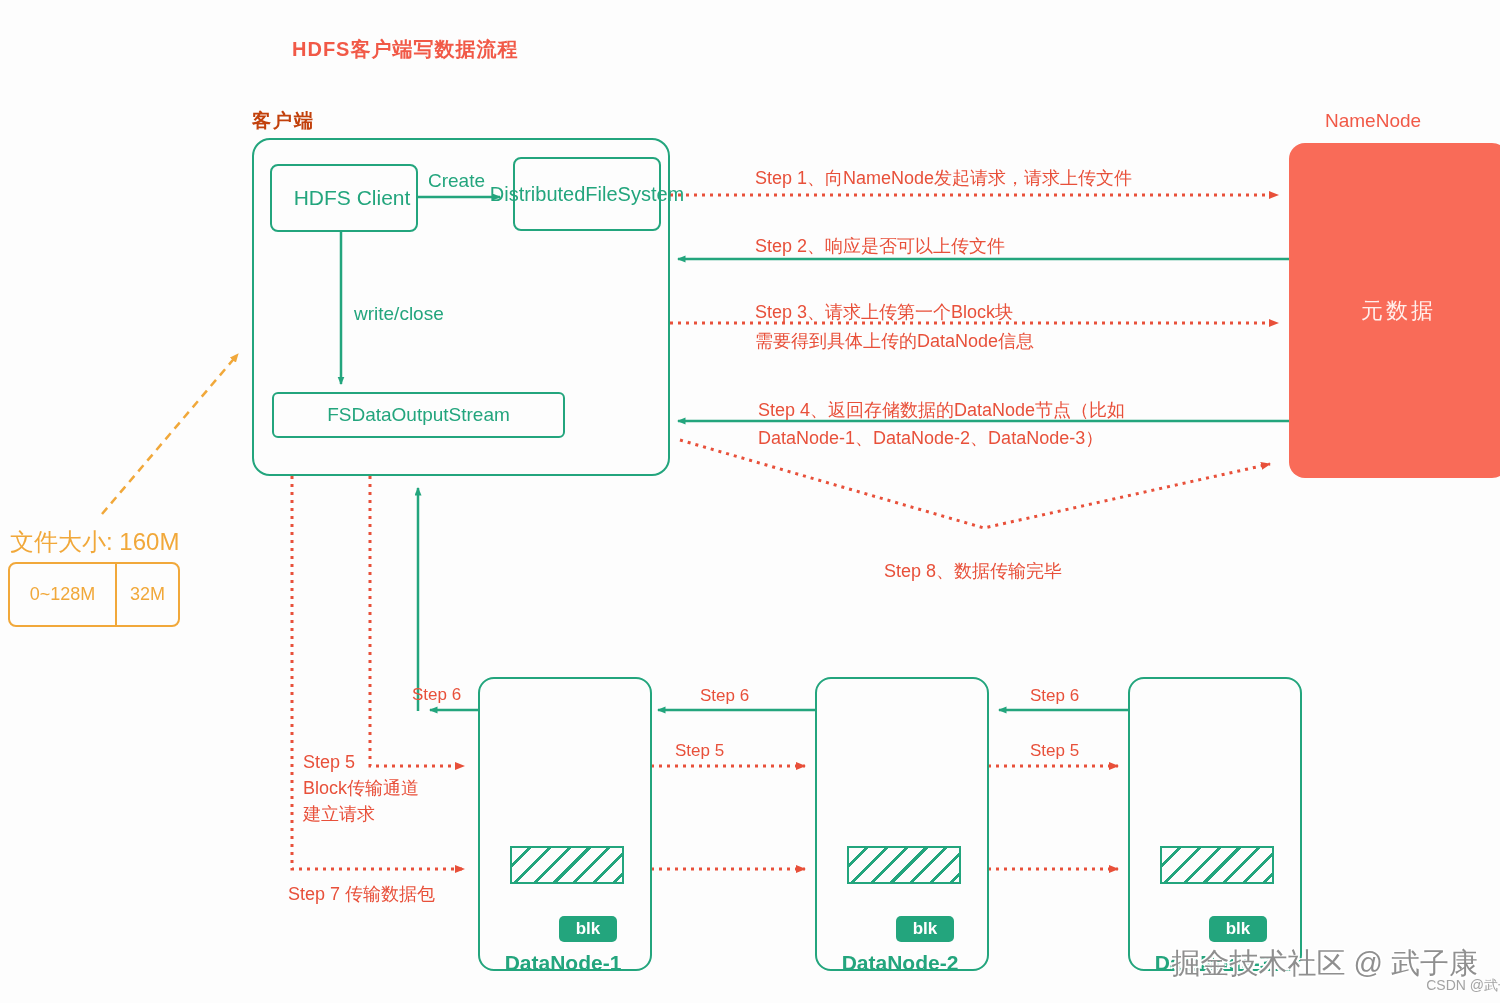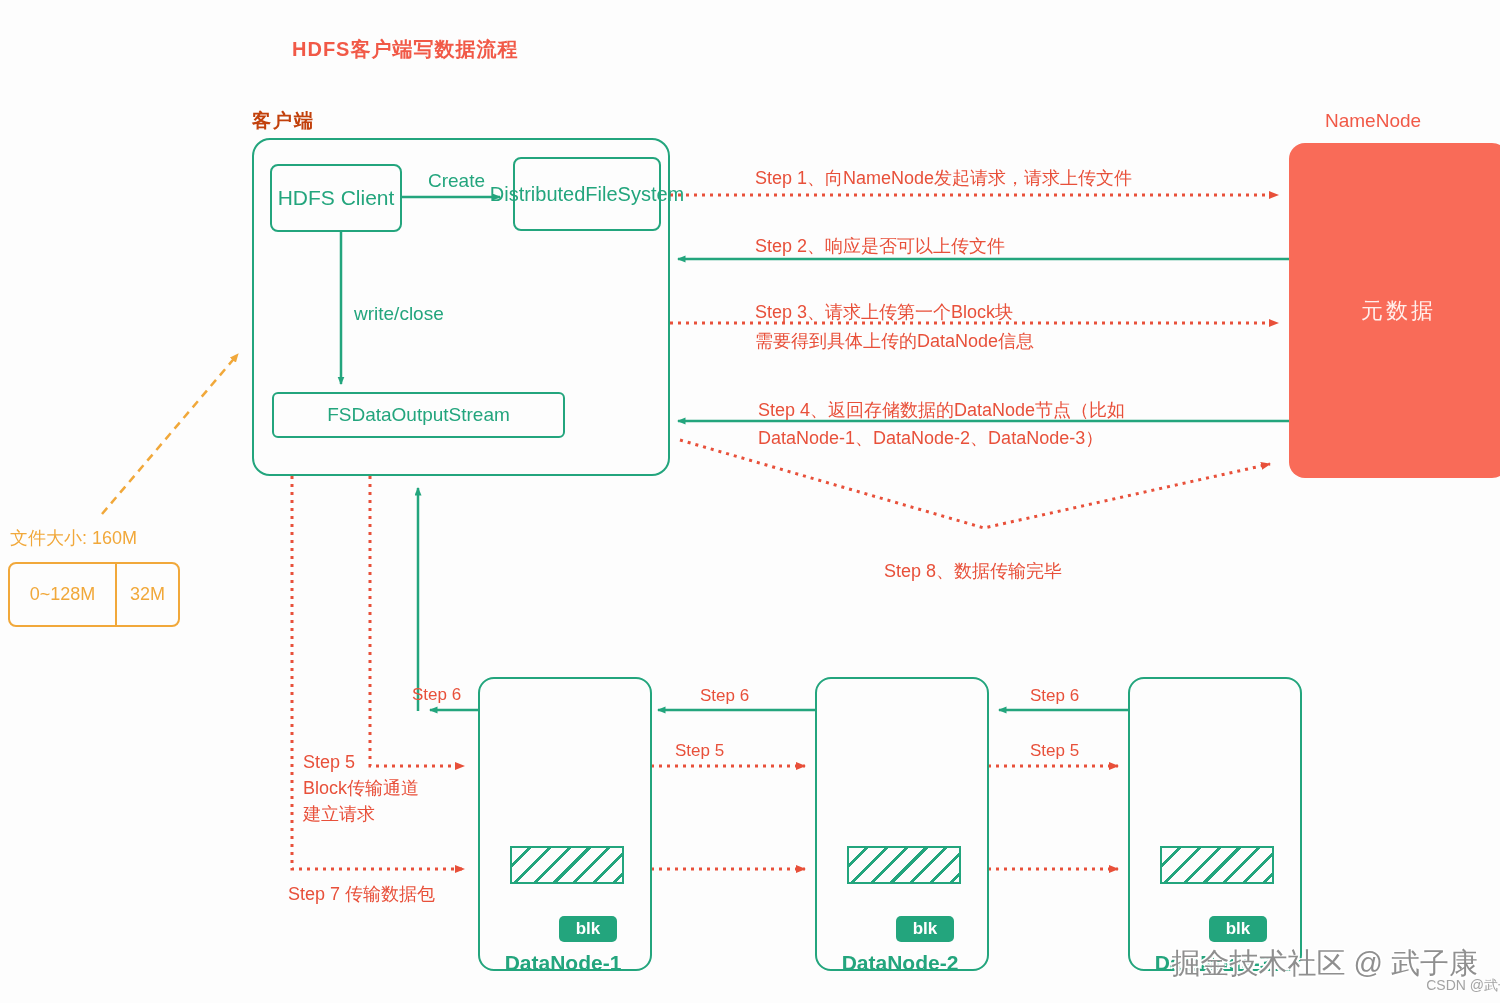--- a/index.html
+++ b/index.html
@@ -10,21 +10,21 @@
   }
   .abs{position:absolute;}
   svg.overlay{position:absolute;left:0;top:0;width:1500px;height:1003px;pointer-events:none;}
 
   .title{left:246px;top:36px;font-size:20px;font-weight:bold;color:#f15947;letter-spacing:1px;margin-left:46px;}
   .client-label{left:252px;top:108px;font-size:19px;font-weight:bold;color:#c2410c;letter-spacing:2px;}
   .namenode-label{left:1325px;top:110px;font-size:19px;color:#f15947;}
 
   .client-box{left:252px;top:138px;width:414px;height:334px;border:2.5px solid #23a57d;border-radius:18px;background:transparent;}
   .inner-box{border:2.5px solid #23a57d;border-radius:8px;color:#23a57d;display:flex;align-items:center;justify-content:center;text-align:center;background:#fdfdfd;}
-  .hdfs-client{left:270px;top:164px;width:128px;height:64px;font-size:21px;}
+  .hdfs-client{left:270px;top:164px;width:128px;height:64px;font-size:21px;padding-left:16px;}
   .dfs-box{left:513px;top:157px;width:144px;height:70px;font-size:20px;line-height:25px;flex-direction:row;}
   .fsdos-box{left:272px;top:392px;width:289px;height:42px;font-size:19px;border-radius:6px;}
   .create-label{left:428px;top:170px;font-size:19px;color:#23a57d;}
   .writeclose-label{left:354px;top:303px;font-size:19px;color:#23a57d;}
 
   .namenode-box{left:1289px;top:143px;width:219px;height:335px;background:#f96b58;border-radius:16px;display:flex;align-items:center;justify-content:center;color:#ffefec;font-size:22px;letter-spacing:3px;}
 
   .step-text{color:#e8503a;font-size:18px;white-space:nowrap;}
   .step1{left:755px;top:166px;}
   .step2{left:755px;top:234px;}
@@ -34,21 +34,21 @@
   .step4b{left:758px;top:426px;}
   .step8{left:884px;top:559px;}
   .step6-a{left:412px;top:685px;font-size:17px;}
   .step6-b{left:700px;top:686px;font-size:17px;}
   .step6-c{left:1030px;top:686px;font-size:17px;}
   .step5-block{left:303px;top:749px;line-height:26px;font-size:18px;color:#e8503a;}
   .step5-b{left:675px;top:741px;font-size:17px;}
   .step5-c{left:1030px;top:741px;font-size:17px;}
   .step7{left:288px;top:882px;}
 
-  .file-label{left:10px;top:526px;font-size:18px;color:#f1a83a;}
+  .file-label{left:10px;top:526px;font-size:24px;color:#f1a83a;}
   .file-box{left:8px;top:562px;width:168px;height:61px;border:2.5px solid #f1a83a;border-radius:8px;display:flex;background:#fdfdfd;}
   .file-cell{display:flex;align-items:center;justify-content:center;color:#f1a83a;font-size:18px;}
   .file-cell.c1{width:105px;border-right:2.5px solid #f1a83a;}
   .file-cell.c2{flex:1;}
 
   .dn-box{top:645px;width:170px;height:290px;border:2.5px solid #23a57d;border-radius:16px;background:#fdfdfd;margin-top:32px;}
   .dn1{left:478px;} .dn2{left:815px;} .dn3{left:1128px;}
   .hatch{position:absolute;left:30px;top:167px;width:110px;height:34px;border:2px solid #23a57d;
     background:repeating-linear-gradient(135deg,#fdfdfd 0 11px,#23a57d 11px 14px);}
   .blk{position:absolute;left:79px;top:237px;width:58px;height:26px;background:#23a57d;border-radius:5px;

